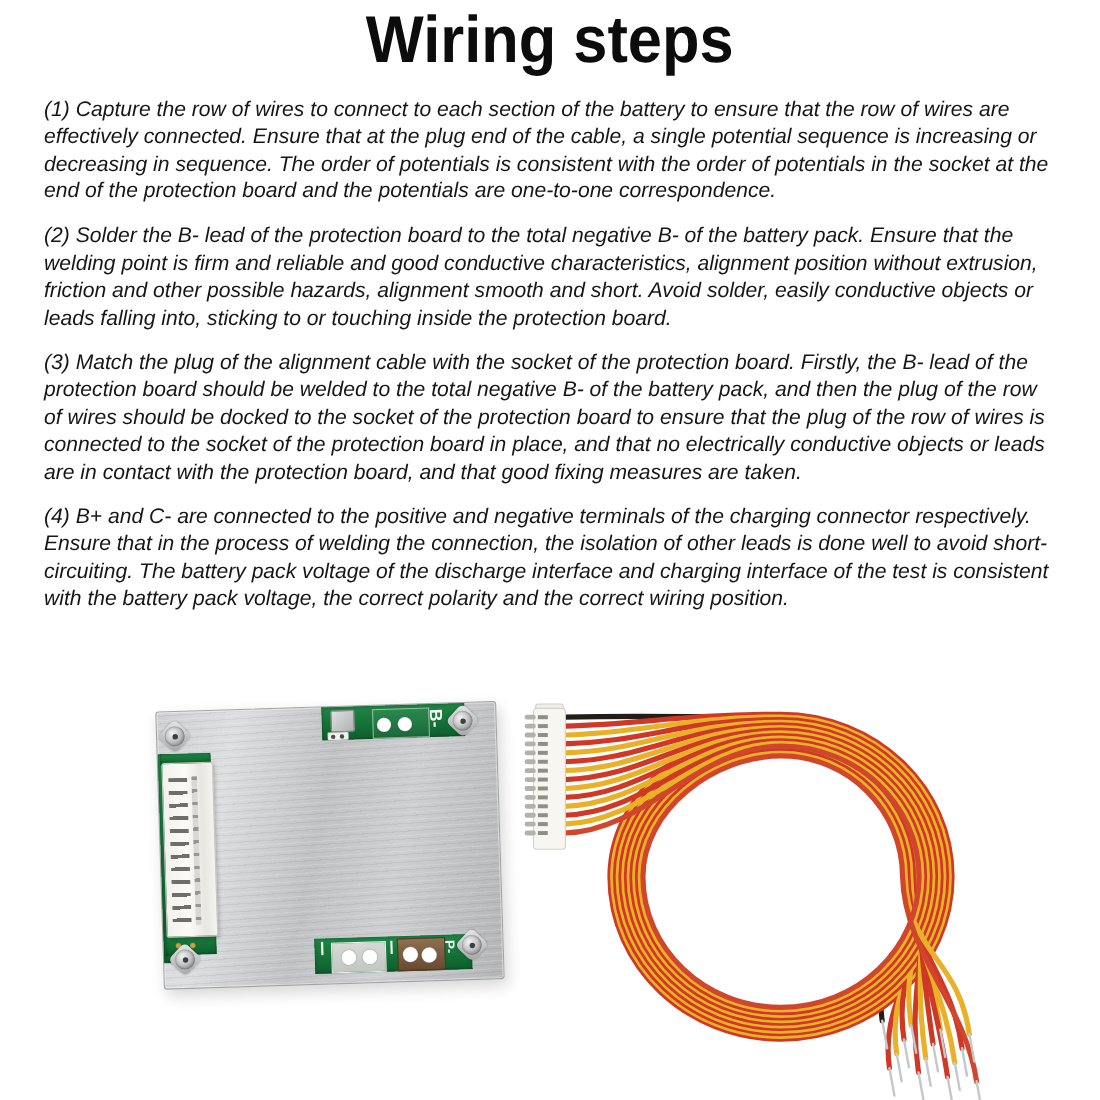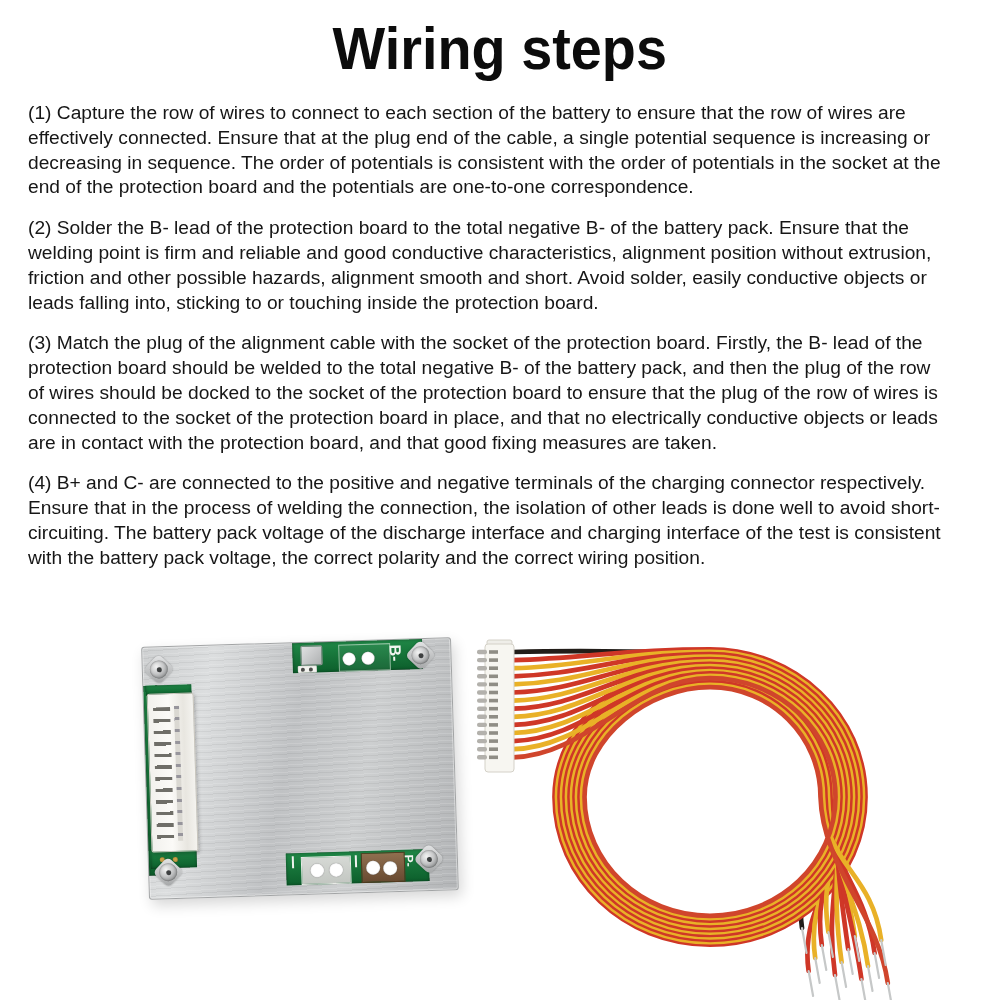--- a/index.html
+++ b/index.html
@@ -2,29 +2,29 @@
 <html style="--text: #131313; --pcb_green: #1f8746; --pcb_green_dark: #0d5f2c; --aluminum_light: #ced0d1; --aluminum_mid: #c0c2c4; --aluminum_dark: #b3b5b7; --pad_white: #ffffff;"><head>
 <meta charset="utf-8">
 <style>
   html,body{margin:0;padding:0}
   body{
     width:1000px;height:1000px;overflow:hidden;background:#ffffff;
     font-family:"Liberation Sans",sans-serif;color:var(--text,#131313);
     position:relative;
   }
   
-  .title-wrap{text-align:center;padding-top:13px;height:82px}
+  .title-wrap{text-align:center;padding-top:0;height:82px}
   .title-wrap span{
     display:inline-block;font-size:60px;font-weight:700;line-height:72px;
     letter-spacing:0;transform:scaleX(.93);color:#0c0c0c;white-space:nowrap;
   }
   
   .steps{
-    padding:6px 36px 0 28px;width:922px;box-sizing:content-box;
-    font-size:19.2px;line-height:24.8px;color:#161616;
+    padding:6px 36px 0 40px;width:922px;box-sizing:content-box;
+    font-size:19.2px;line-height:24.8px;color:#161616;font-style:italic;
   }
   .steps p{margin:0 0 16px 0}
   
   .photos{position:absolute;left:0;top:615px;width:1000px;height:385px}
 
   
   .board{
     position:absolute;left:145px;top:27px;width:308px;height:251px;
     transform:rotate(-1.8deg);border-radius:3px;
     border:1px solid #a2a4a5;

